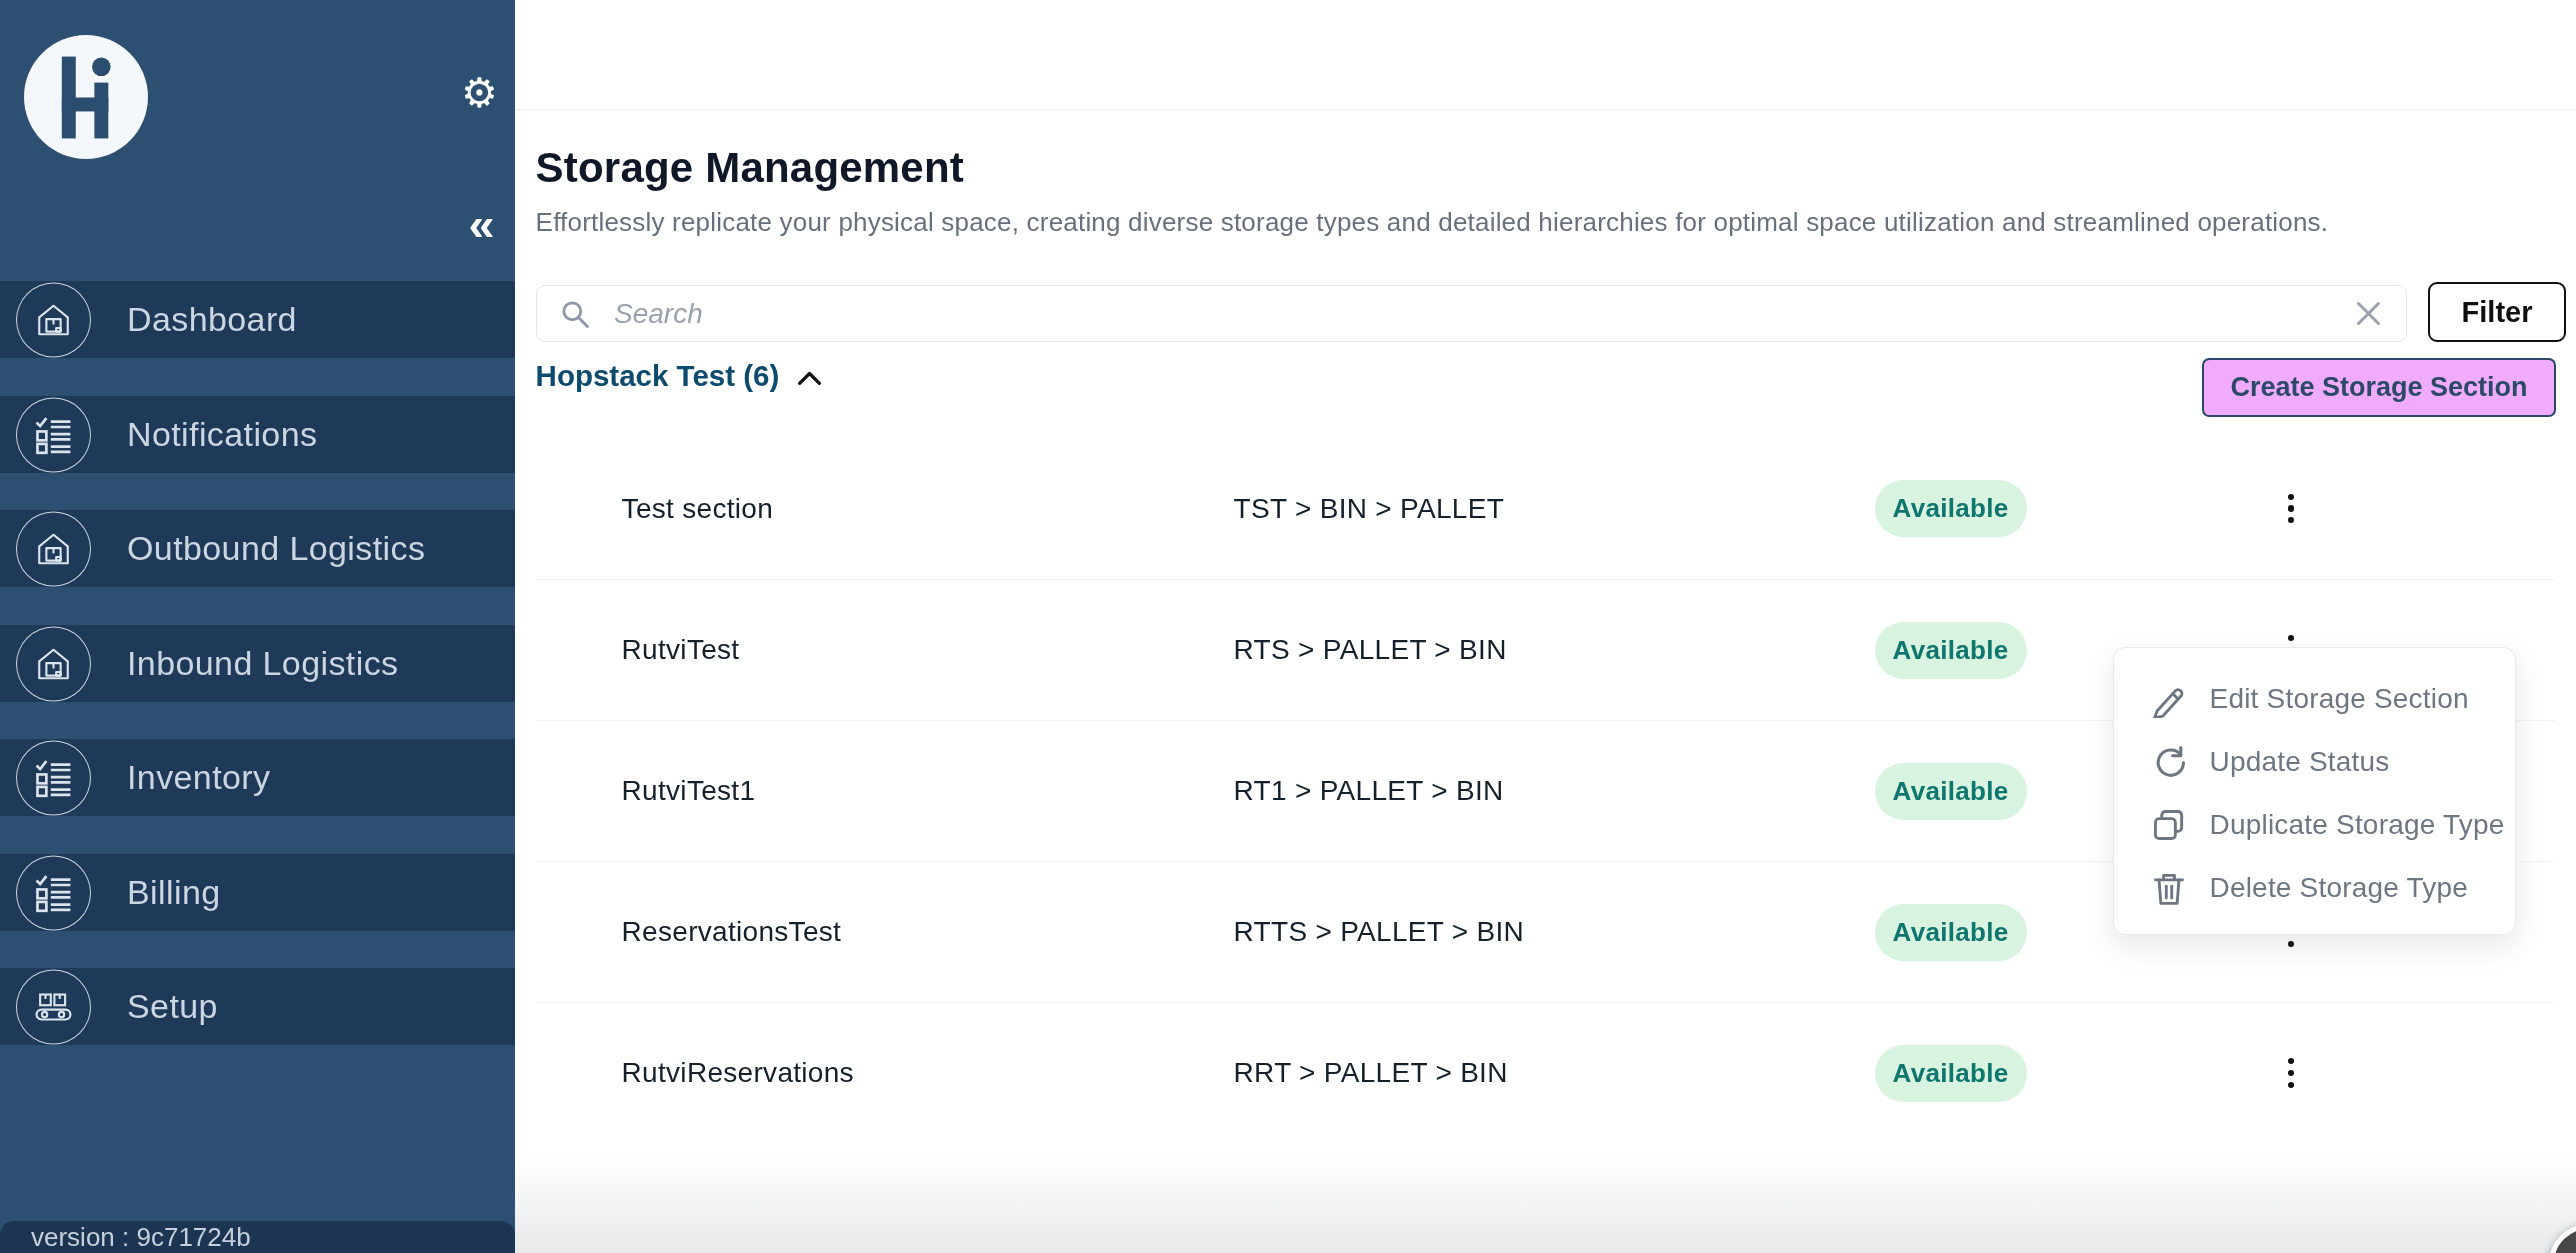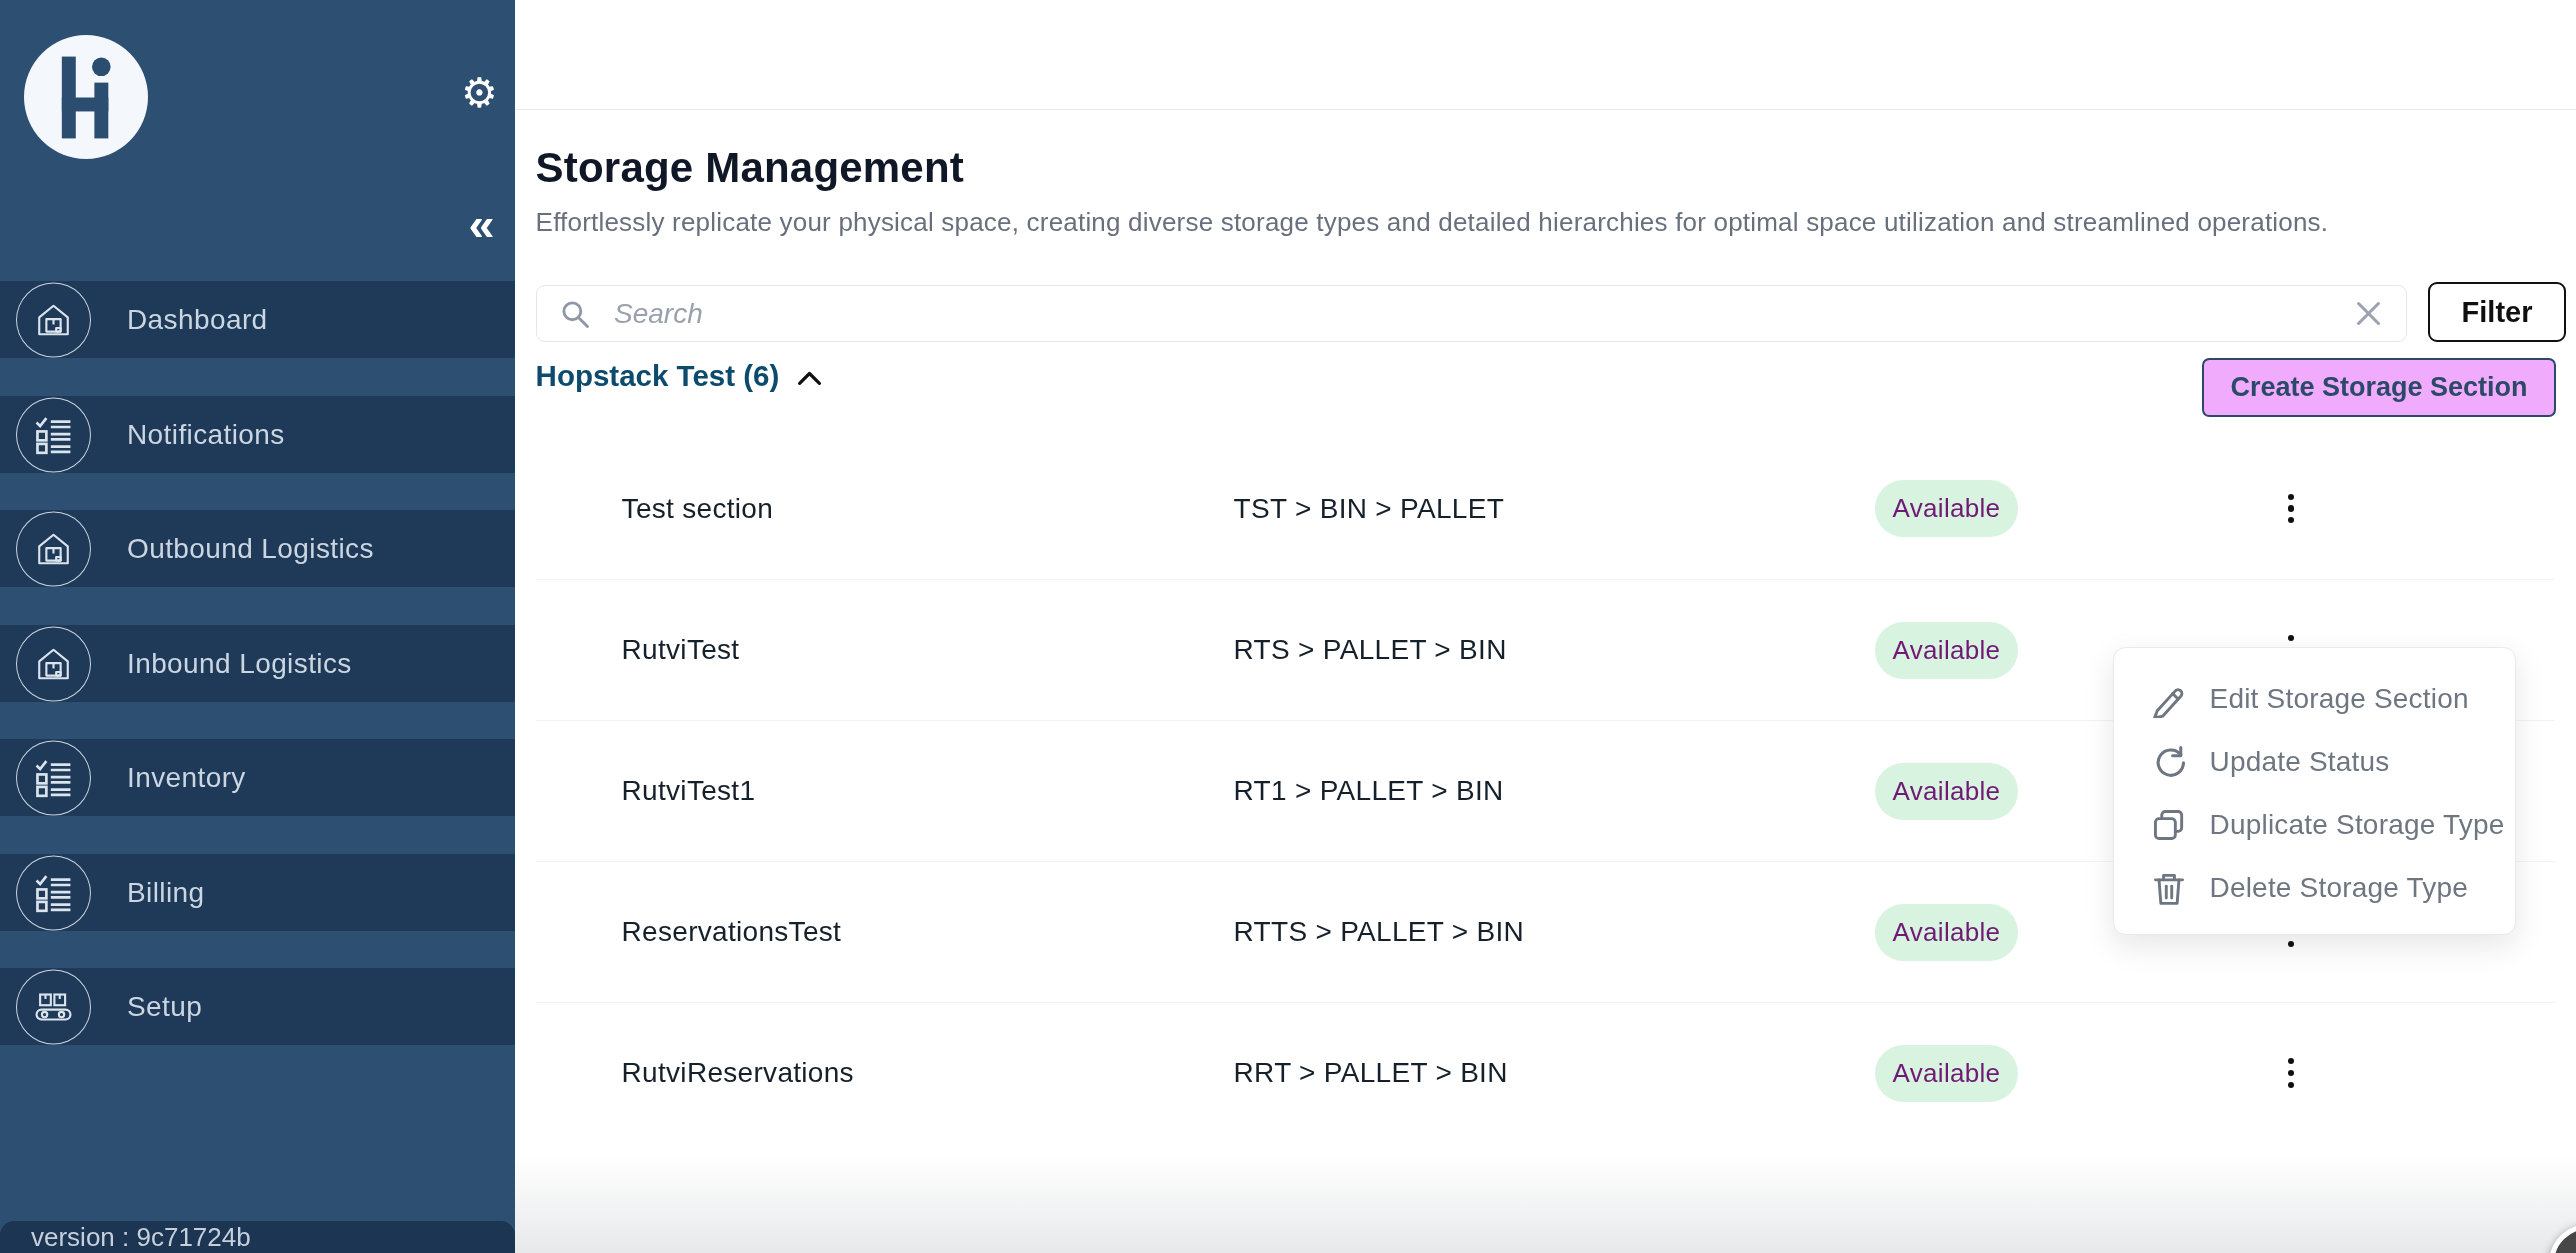--- a/index.html
+++ b/index.html
@@ -17,21 +17,21 @@
           color:#fff; font-size:41px; line-height:43px; text-align:center; }
   .collapse { position:absolute; left:458px; top:200px; width:47px; height:50px;
               color:#fff; font-size:47px; line-height:47px; text-align:center;
               font-weight:700; }
   .nav-item { position:absolute; left:0; width:515px; height:77px;
               background:#1E3A58; display:flex; align-items:center; cursor:pointer; }
   .nav-icon { position:absolute; left:16px; top:50%; transform:translateY(-50%);
               width:75px; height:75px; border-radius:50%;
               border:1.8px solid rgba(235,241,248,.85); background:#1E3A58;
               display:flex; align-items:center; justify-content:center; }
-  .nav-label { margin-left:127px; color:#CBD6E2; font-size:28px; letter-spacing:0.4px; }
+  .nav-label { margin-left:127px; color:#CBD6E2; font-size:34px; letter-spacing:0.4px; }
   .version-bar { position:absolute; left:0; bottom:0; width:515px; height:32px;
                  background:#1C3553; border-radius:14.3px 14.3px 0 0;
                  display:flex; align-items:center; }
   .version-bar span { margin-left:31px; color:#C6D0DC; font-size:26px; }
 
   
   .topbar { position:absolute; left:515px; top:0; width:2061px; height:110px;
             background:#fff; border-bottom:1.8px solid #EAECEF; z-index:30; }
 
   
@@ -70,22 +70,22 @@
   .th { background:#F7F8F9; color:#6F7580; font-size:26px; display:flex;
         align-items:center; border-radius:7.2px 7.2px 0 0; }
   .th.c1 { padding-left:86px; } .th.c2 { padding-left:42px; }
   .th.c3 { padding-left:45px; } .th.c4 { padding-left:45px; }
   .tr { display:grid; grid-template-columns:656px 646px 398px 319px; height:141px; }
   .tr + .tr { border-top:1.8px solid #F1F3F5; }
   .td { display:flex; align-items:center; font-size:28px; color:#15202B;
         letter-spacing:0.3px; }
   .td.c1 { padding-left:86px; } .td.c2 { padding-left:42px; }
   .badge { margin-left:37px; min-width:143px; height:57px; border-radius:29px;
-           background:#D9F3E1; color:#701a75; font-size:26px;
-           display:flex; align-items:center; justify-content:center; padding:0 18px; }
+           background:#D9F3E1; color:#0f766e; font-size:26px;
+           display:flex; align-items:center; justify-content:center; padding:0 18px;font-weight:bold; }
   .kebab { margin-left:43px; display:flex; flex-direction:column; gap:5.4px;
            padding:9px; cursor:pointer; }
   .kebab i { width:6.3px; height:6.3px; border-radius:50%; background:#101010; display:block; }
 
   
   .menu { position:absolute; left:1598px; top:537px; width:403px; height:288px;
           background:#fff; border:1.8px solid #E7E9EC; border-radius:12.5px;
           box-shadow:0 10.7px 30px rgba(16,24,40,.10); z-index:20; padding-top:19.7px; }
   .menu-item { height:63px; display:flex; align-items:center; padding-left:36px;
                cursor:pointer; }

